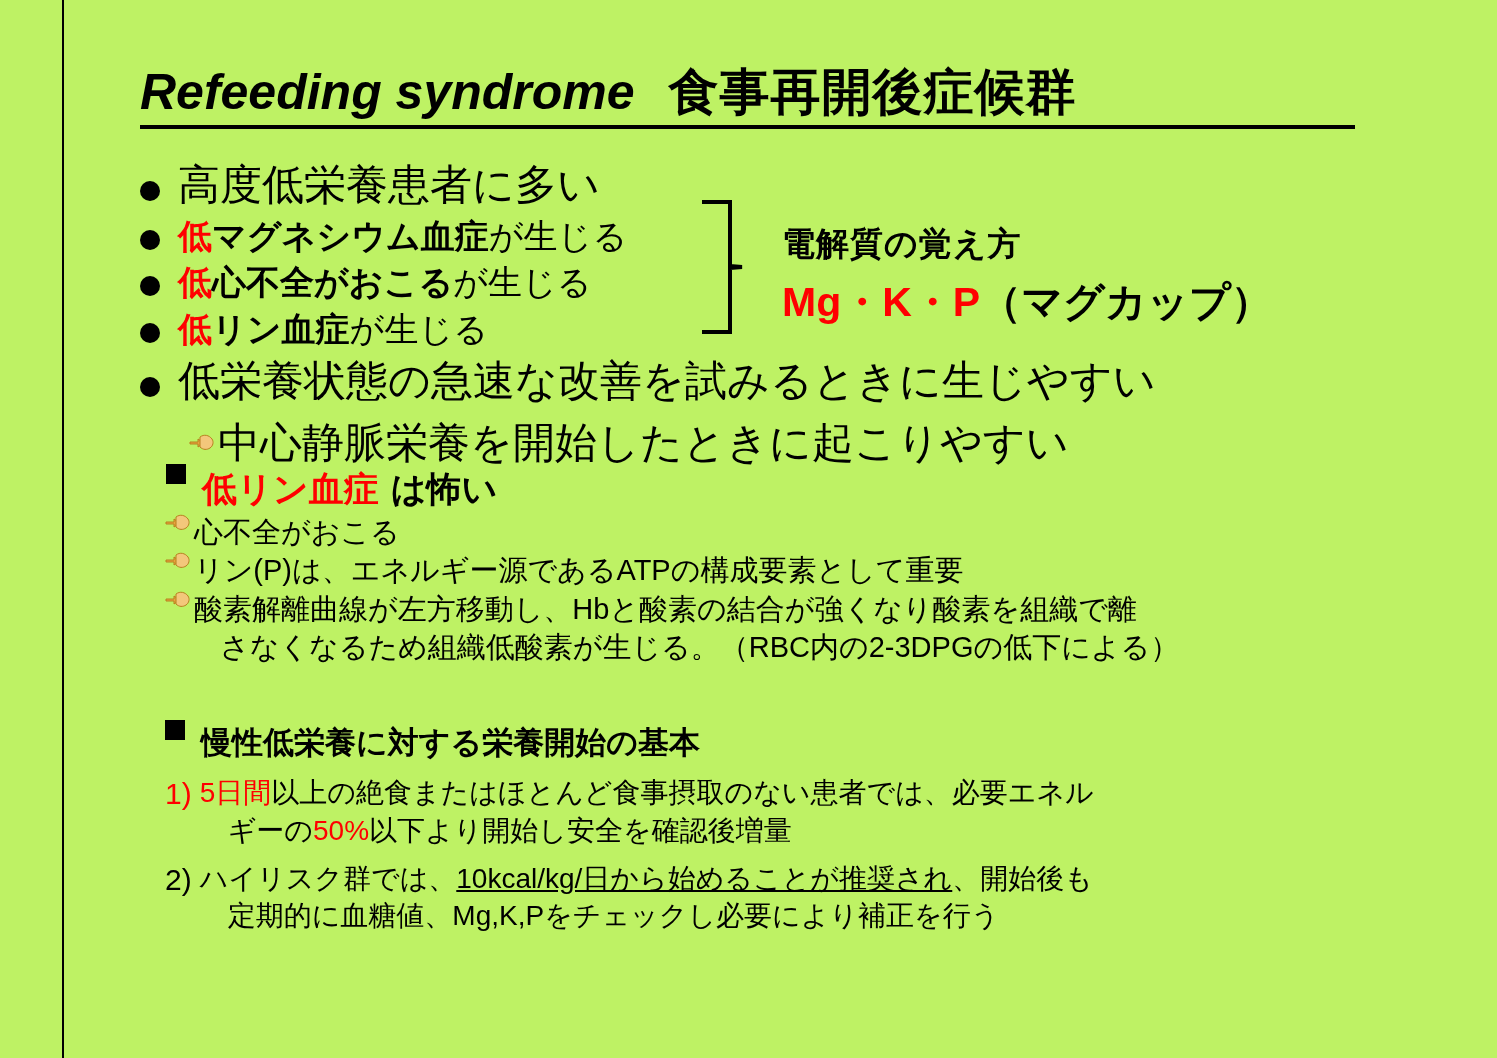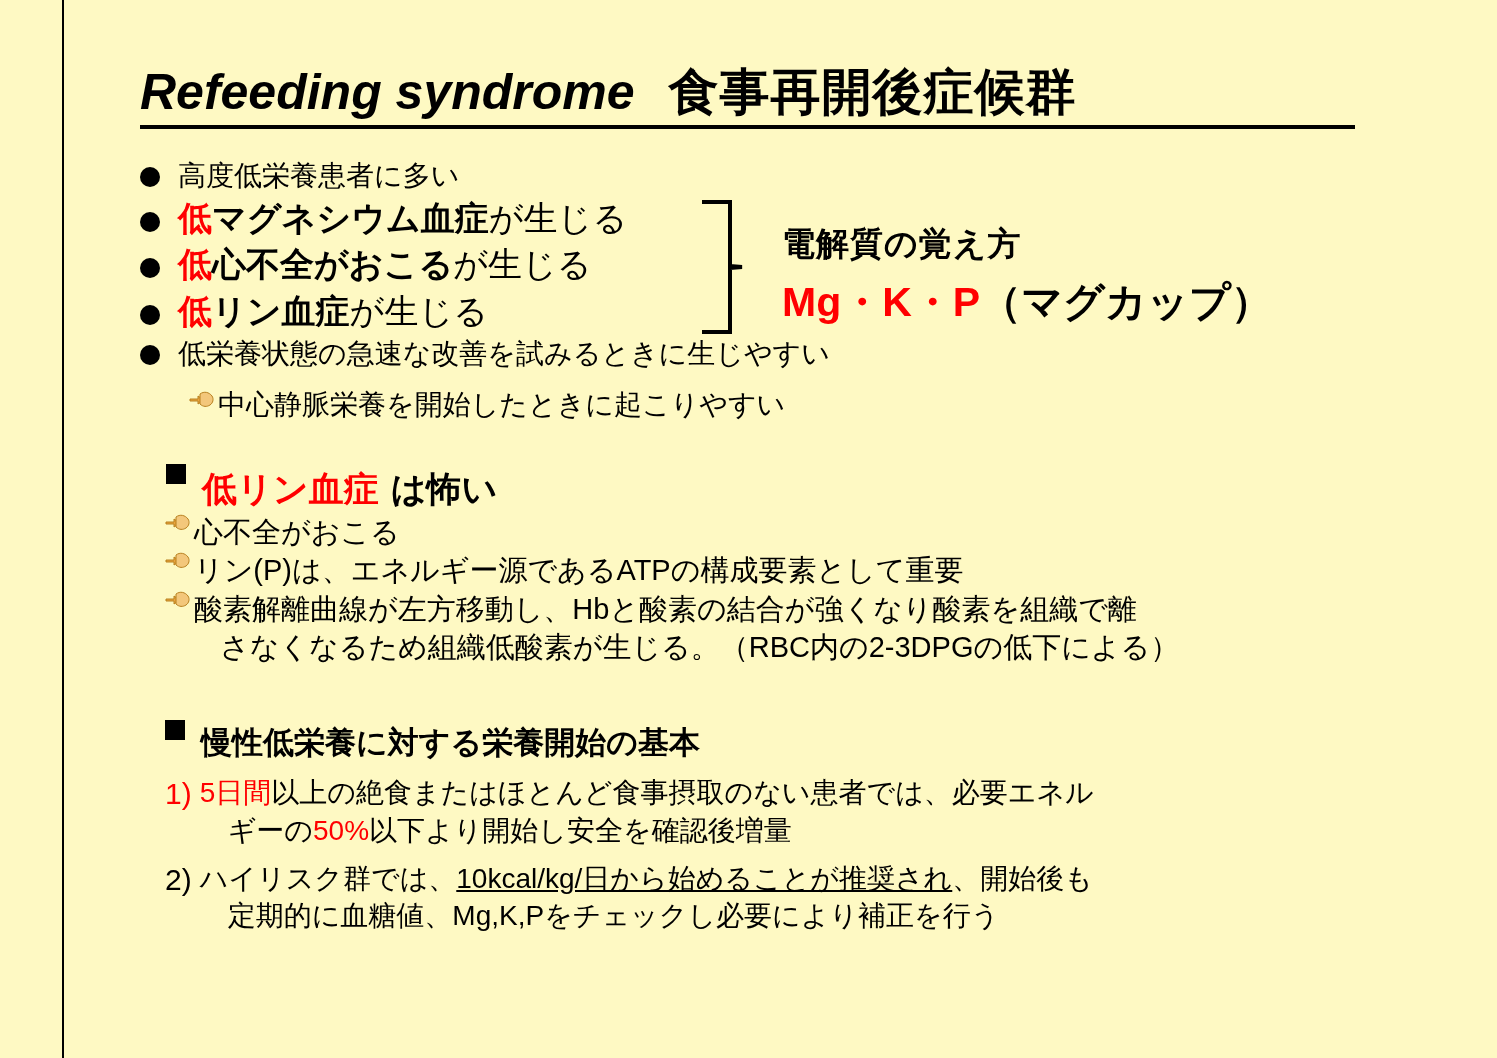--- a/index.html
+++ b/index.html
@@ -8,21 +8,21 @@
     background: #ffffff;
   }
   body {
     font-family: "Liberation Sans", sans-serif;
     color: #000000;
   }
   #slide {
     position: relative;
     width: 1497px;
     height: 1058px;
-    background: #fef9c3;
+    background: #bef264;
     overflow: hidden;
   }
   
   .left-rule {
     position: absolute;
     left: 62px;
     top: 0;
     width: 2px;
     height: 1058px;
     background: #000000;
@@ -70,38 +70,38 @@
     width: 20px;
     height: 20px;
     border-radius: 50%;
     background: #000000;
     flex: 0 0 auto;
     margin-right: 18px;
     position: relative;
     top: 2px;
   }
   .b-text {
-    font-size: 28px;
+    font-size: 42px;
     line-height: 1.28;
     white-space: nowrap;
   }
   .b-text.big {
     font-size: 34px;
   }
   .red {
     color: #ff0000;
   }
   .bold {
     font-weight: bold;
   }
   .hand-row {
     display: flex;
     align-items: baseline;
     margin-left: 48px;
-    margin-top: 15px;
+    margin-top: 8px;
   }
   .hand {
     flex: 0 0 auto;
     margin-right: 2px;
     font-size: 26px;
     color: #E8A33D;
     position: relative;
     top: -2px;
   }
   .hand svg { display:block; }

